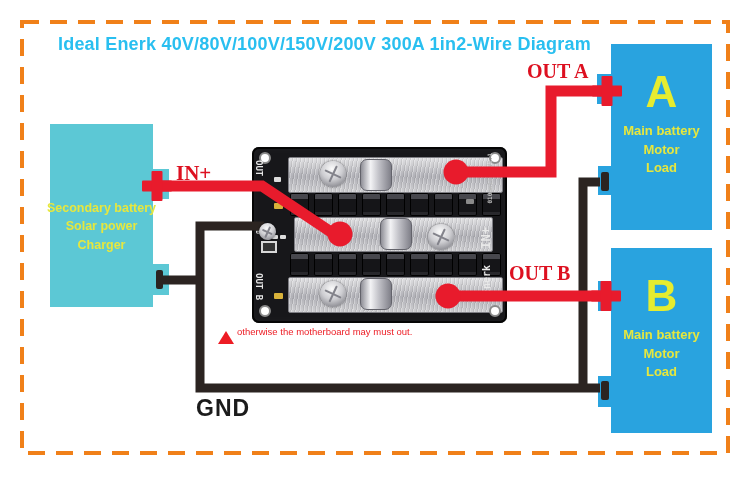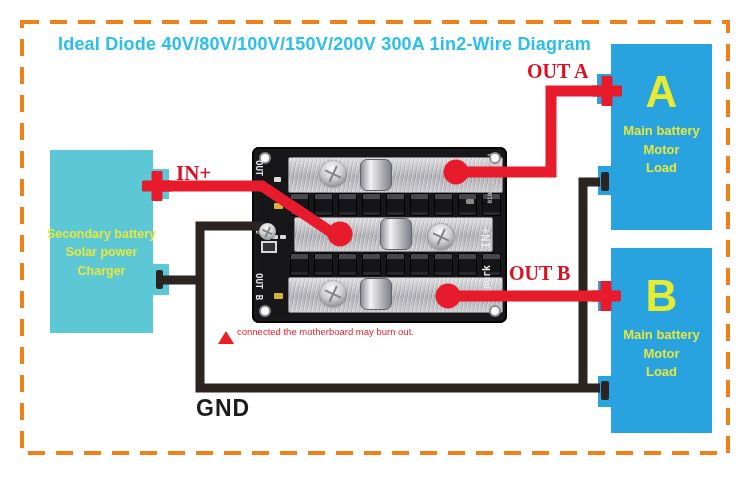--- a/index.html
+++ b/index.html
@@ -3,21 +3,21 @@
 <meta charset="utf-8">
 <style>
   * { margin:0; padding:0; box-sizing:border-box; }
   body { width:750px; height:479px; background:#ffffff; font-family:"Liberation Sans", sans-serif; position:relative; overflow:hidden; }
   .abs { position:absolute; }
 
   
   .title { left:58px; top:34px; font-size:18px; font-weight:bold; color:#29BFF0; letter-spacing:0.2px; }
 
   
-  .src-box { left:50px; top:150px; width:103px; height:183px; background:#5CC8D5; display:flex; flex-direction:column; justify-content:center; align-items:center; padding-top:22px; }
+  .src-box { left:50px; top:124px; width:103px; height:183px; background:#5CC8D5; display:flex; flex-direction:column; justify-content:center; align-items:center; padding-top:22px; }
   .src-box .ln { color:#E6E73E; font-weight:bold; font-size:12.5px; line-height:18.5px; white-space:nowrap; }
   .batt-box { width:101px; background:#29A3DF; display:flex; flex-direction:column; align-items:center; }
   .batt-a { left:611px; top:44px;  height:186px; }
   .batt-b { left:611px; top:248px; height:185px; }
   .batt-letter { margin-top:26px; font-size:44px; line-height:44px; font-weight:bold; color:#E6EC2F; }
   .batt-box .ln { color:#E6E73E; font-weight:bold; font-size:13px; line-height:18.5px; }
   .batt-box .lines { margin-top:8px; text-align:center; }
 
   
   .tab { position:absolute; }
@@ -63,21 +63,21 @@
 
   svg.overlay { position:absolute; left:0; top:0; pointer-events:none; }
 </style>
 </head>
 <body>
 
 <svg class="overlay" width="750" height="479">
   <rect x="22" y="22" width="706" height="431" fill="none" stroke="#F08019" stroke-width="4" stroke-dasharray="17 11"></rect>
 </svg>
 
-<div class="abs title">Ideal Diode 40V/80V/100V/150V/200V 300A 1in2-Wire Diagram</div>
+<div class="abs title">Ideal Enerk 40V/80V/100V/150V/200V 300A 1in2-Wire Diagram</div>
 
 <div class="abs src-box">
   <div class="ln">Secondary battery</div>
   <div class="ln">Solar power</div>
   <div class="ln">Charger</div>
 </div>
 
 <div class="abs batt-box batt-a">
   <div class="batt-letter">A</div>
   <div class="lines">
@@ -196,14 +196,14 @@
 <div class="abs screw sm" style="left:259px; top:223px;"></div>
 <div class="abs gnd-plate"></div>
 
 <div class="wire-label lbl-in">IN+</div>
 <div class="wire-label lbl-outa">OUT A</div>
 <div class="wire-label lbl-outb">OUT B</div>
 <div class="abs lbl-gnd">GND</div>
 
 <div class="abs warn-tri"></div>
 <div class="abs warn-text">
-  <div>connected the motherboard may burn out.</div>
+  <div>otherwise the motherboard may must out.</div>
 </div>
 
 </body></html>

